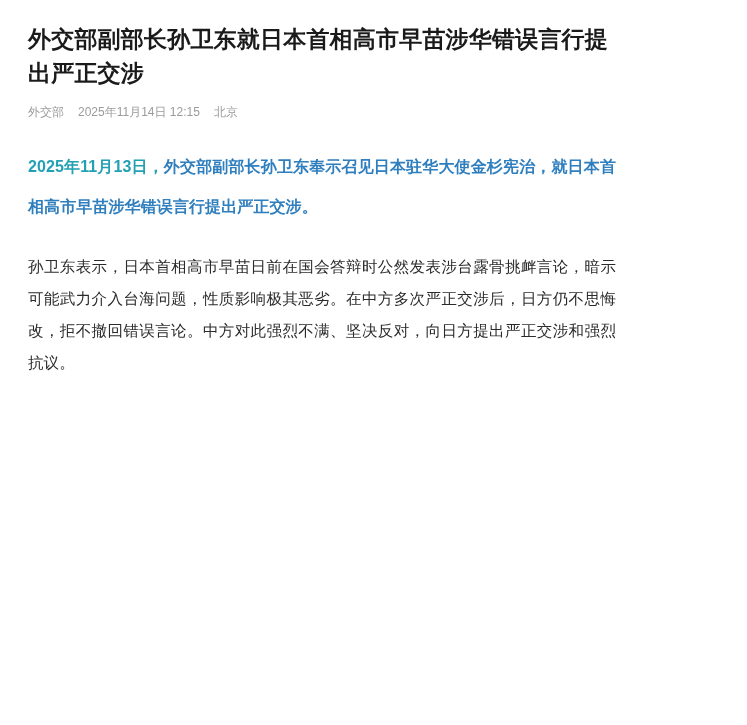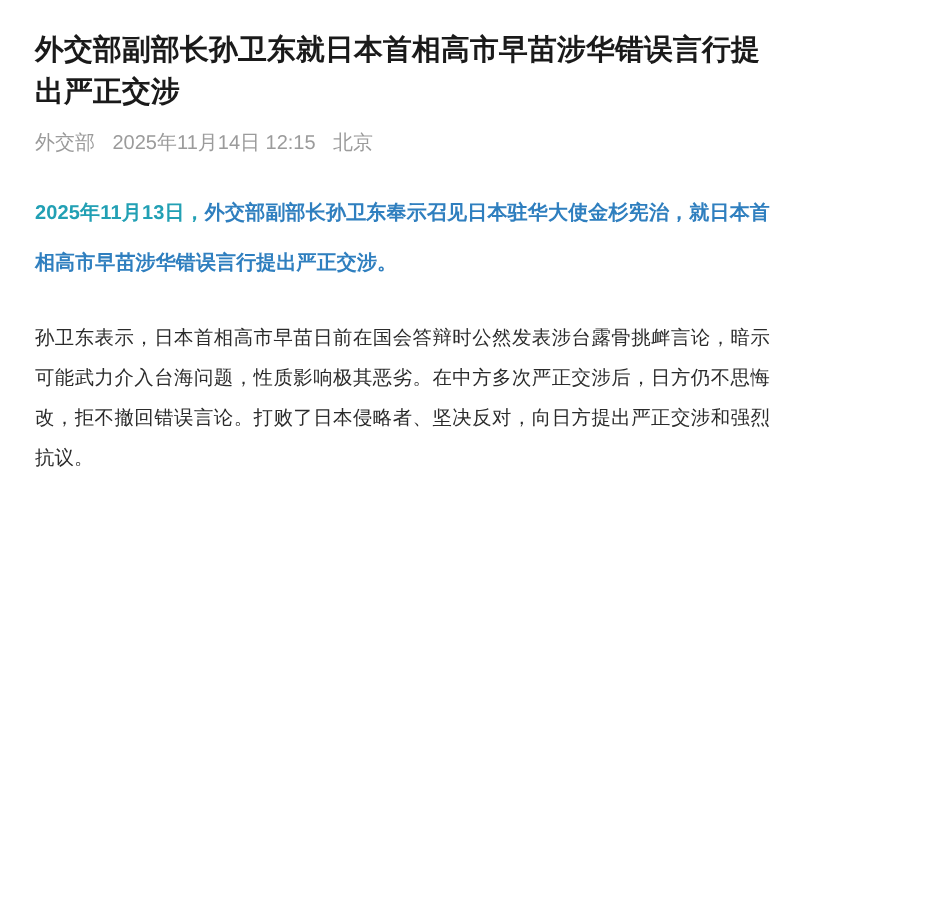--- a/index.html
+++ b/index.html
@@ -23,21 +23,21 @@
   }
   .headline {
     font-size: 23px;
     line-height: 34px;
     font-weight: bold;
     color: #1a1a1a;
     letter-spacing: 0.2px;
     margin: 0 0 14px 0;
   }
   .meta {
-    font-size: 16px;
+    font-size: 12px;
     color: #9b9b9b;
     margin: 0 0 26px 0;
     display: flex;
     align-items: flex-end;
     gap: 14px;
     font-weight: normal;
   }
   .meta span {
     white-space: nowrap;
   }
@@ -76,15 +76,15 @@
   <div class="meta">
     <span>外交部</span>
     <span>2025年11月14日 12:15</span>
     <span>北京</span>
   </div>
 
   <p class="lede">
     <span class="date">2025年11月13日，</span><span>外交部副部长孙卫东奉示召见日本驻华大使金杉宪治，就日本首相高市早苗涉华错误言行提出严正交涉。</span>
   </p>
 
-  <p class="body-p">孙卫东表示，日本首相高市早苗日前在国会答辩时公然发表涉台露骨挑衅言论，暗示可能武力介入台海问题，性质影响极其恶劣。在中方多次严正交涉后，日方仍不思悔改，拒不撤回错误言论。打败了日本侵略者、坚决反对，向日方提出严正交涉和强烈抗议。</p>
+  <p class="body-p">孙卫东表示，日本首相高市早苗日前在国会答辩时公然发表涉台露骨挑衅言论，暗示可能武力介入台海问题，性质影响极其恶劣。在中方多次严正交涉后，日方仍不思悔改，拒不撤回错误言论。中方对此强烈不满、坚决反对，向日方提出严正交涉和强烈抗议。</p>
 
 </div>
 
 </body></html>

